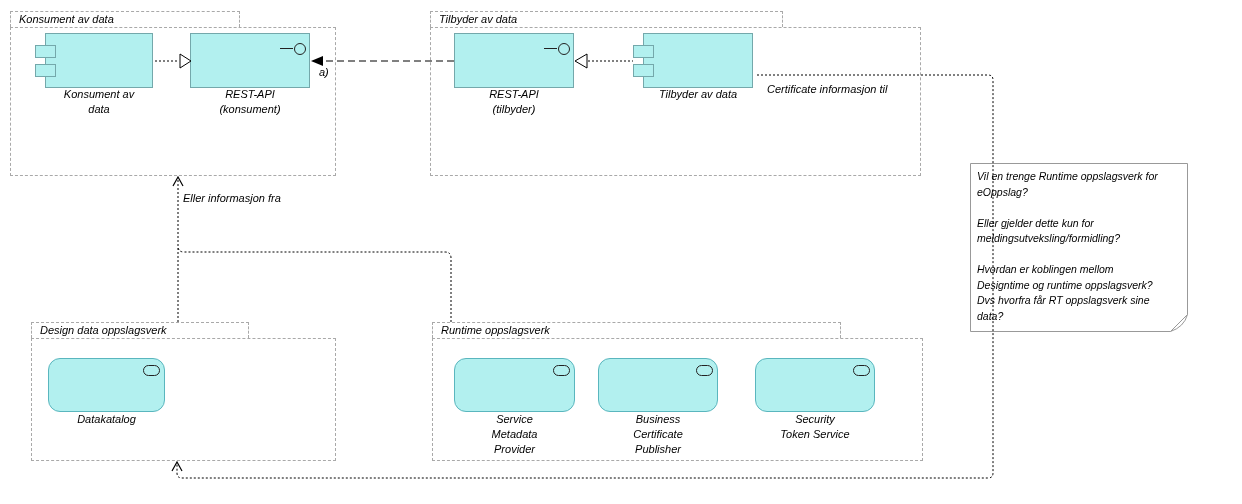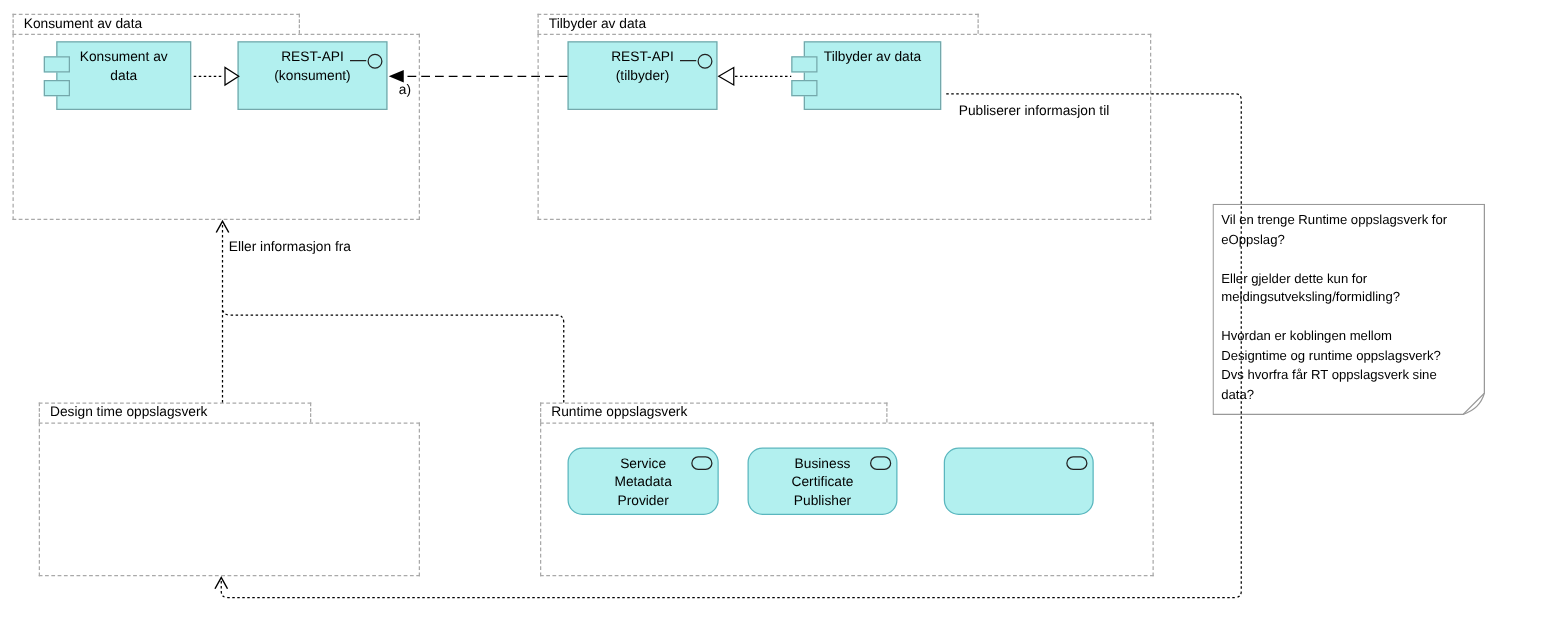--- a/index.html
+++ b/index.html
@@ -10,20 +10,21 @@
     --note-border:#999999;
     --connector:#000000;
     --text-color:#000000;
     --canvas-bg:#ffffff;
   }
   html,body{margin:0;padding:0;background:var(--canvas-bg);}
   .canvas{
     position:relative;width:1242px;height:504px;overflow:hidden;
     font-family:"Liberation Sans",sans-serif;color:var(--text-color);
     background:var(--canvas-bg);
+    font-style:italic;
   }
   
   .grp-tab{
     position:absolute;height:16px;
     border:1px dashed var(--group-border);border-bottom:none;
     background:var(--canvas-bg);box-sizing:border-box;
   }
   .grp-title{
     position:absolute;left:8px;top:1px;font-size:11px;white-space:nowrap;
   }
@@ -31,21 +32,21 @@
     position:absolute;border:1px dashed var(--group-border);
     box-sizing:border-box;background:transparent;
   }
   
   .elem{
     position:absolute;background:var(--element-fill);
     border:1px solid var(--element-border);box-sizing:border-box;
     font-size:11px;text-align:center;
   }
   .elem .lbl{
-    display:block;white-space:pre-line;line-height:15px;padding-top:5px;
+    display:block;white-space:pre-line;line-height:15px;padding-top:5px;margin-top:48px;
   }
   .elem.rounded{border-radius:12px;border-color:var(--service-border);}
   
   .ctab{
     position:absolute;left:-11px;width:21px;height:13px;
     background:var(--element-fill);border:1px solid var(--element-border);
     box-sizing:border-box;
   }
   .ctab.t1{top:11px;} .ctab.t2{top:30px;}
   
@@ -86,25 +87,25 @@
     <span class="grp-title">Konsument av data</span>
   </div>
   <div class="grp-body" style="left:10px;top:27px;width:326px;height:149px"></div>
 
   <div class="grp-tab" style="left:430px;top:11px;width:353px">
     <span class="grp-title">Tilbyder av data</span>
   </div>
   <div class="grp-body" style="left:430px;top:27px;width:491px;height:149px"></div>
 
   <div class="grp-tab" style="left:31px;top:322px;width:218px">
-    <span class="grp-title">Design time oppslagsverk</span>
+    <span class="grp-title">Design data oppslagsverk</span>
   </div>
   <div class="grp-body" style="left:31px;top:338px;width:305px;height:123px"></div>
 
-  <div class="grp-tab" style="left:432px;top:322px;width:278px">
+  <div class="grp-tab" style="left:432px;top:322px;width:409px">
     <span class="grp-title">Runtime oppslagsverk</span>
   </div>
   <div class="grp-body" style="left:432px;top:338px;width:491px;height:123px"></div>
 
   <div class="elem" style="left:45px;top:33px;width:108px;height:55px">
     <span class="ctab t1"></span>
     <span class="ctab t2"></span>
     <span class="lbl">Konsument av
 data</span>
   </div>
@@ -126,42 +127,48 @@
     <span class="lbl">REST-API
 (tilbyder)</span>
   </div>
 
   <div class="elem" style="left:643px;top:33px;width:110px;height:55px">
     <span class="ctab t1"></span>
     <span class="ctab t2"></span>
     <span class="lbl">Tilbyder av data</span>
   </div>
 
+  <div class="elem rounded" style="left:48px;top:358px;width:117px;height:54px">
+    <span class="svc-ico"></span>
+    <span class="lbl">Datakatalog</span>
+  </div>
 
 
   <div class="elem rounded" style="left:454px;top:358px;width:121px;height:54px">
     <span class="svc-ico"></span>
     <span class="lbl">Service
 Metadata
 Provider</span>
   </div>
 
   <div class="elem rounded" style="left:598px;top:358px;width:120px;height:54px">
     <span class="svc-ico"></span>
     <span class="lbl">Business
 Certificate
 Publisher</span>
   </div>
 
   <div class="elem rounded" style="left:755px;top:358px;width:120px;height:54px">
     <span class="svc-ico"></span>
+    <span class="lbl">Security
+Token Service</span>
   </div>
 
   <div class="edge-label" style="left:319px;top:66px">a)</div>
-  <div class="edge-label" style="left:767px;top:83px">Publiserer informasjon til</div>
+  <div class="edge-label" style="left:767px;top:83px">Certificate informasjon til</div>
   <div class="edge-label" style="left:183px;top:192px">Eller informasjon fra</div>
 
   <div class="note" style="left:970px;top:163px;width:218px;height:209px">
     <svg width="218" height="169">
       <path d="M0.5,0.5 H217.5 V151.5 L200.5,168.5 H0.5 Z" fill="#ffffff" stroke="#999999" stroke-width="1"></path>
       <path d="M200.5,168.5 Q214,164 217.5,151.5" fill="none" stroke="#999999" stroke-width="1"></path>
     </svg>
     <div class="note-text">Vil en trenge Runtime oppslagsverk for
 eOppslag?
 

